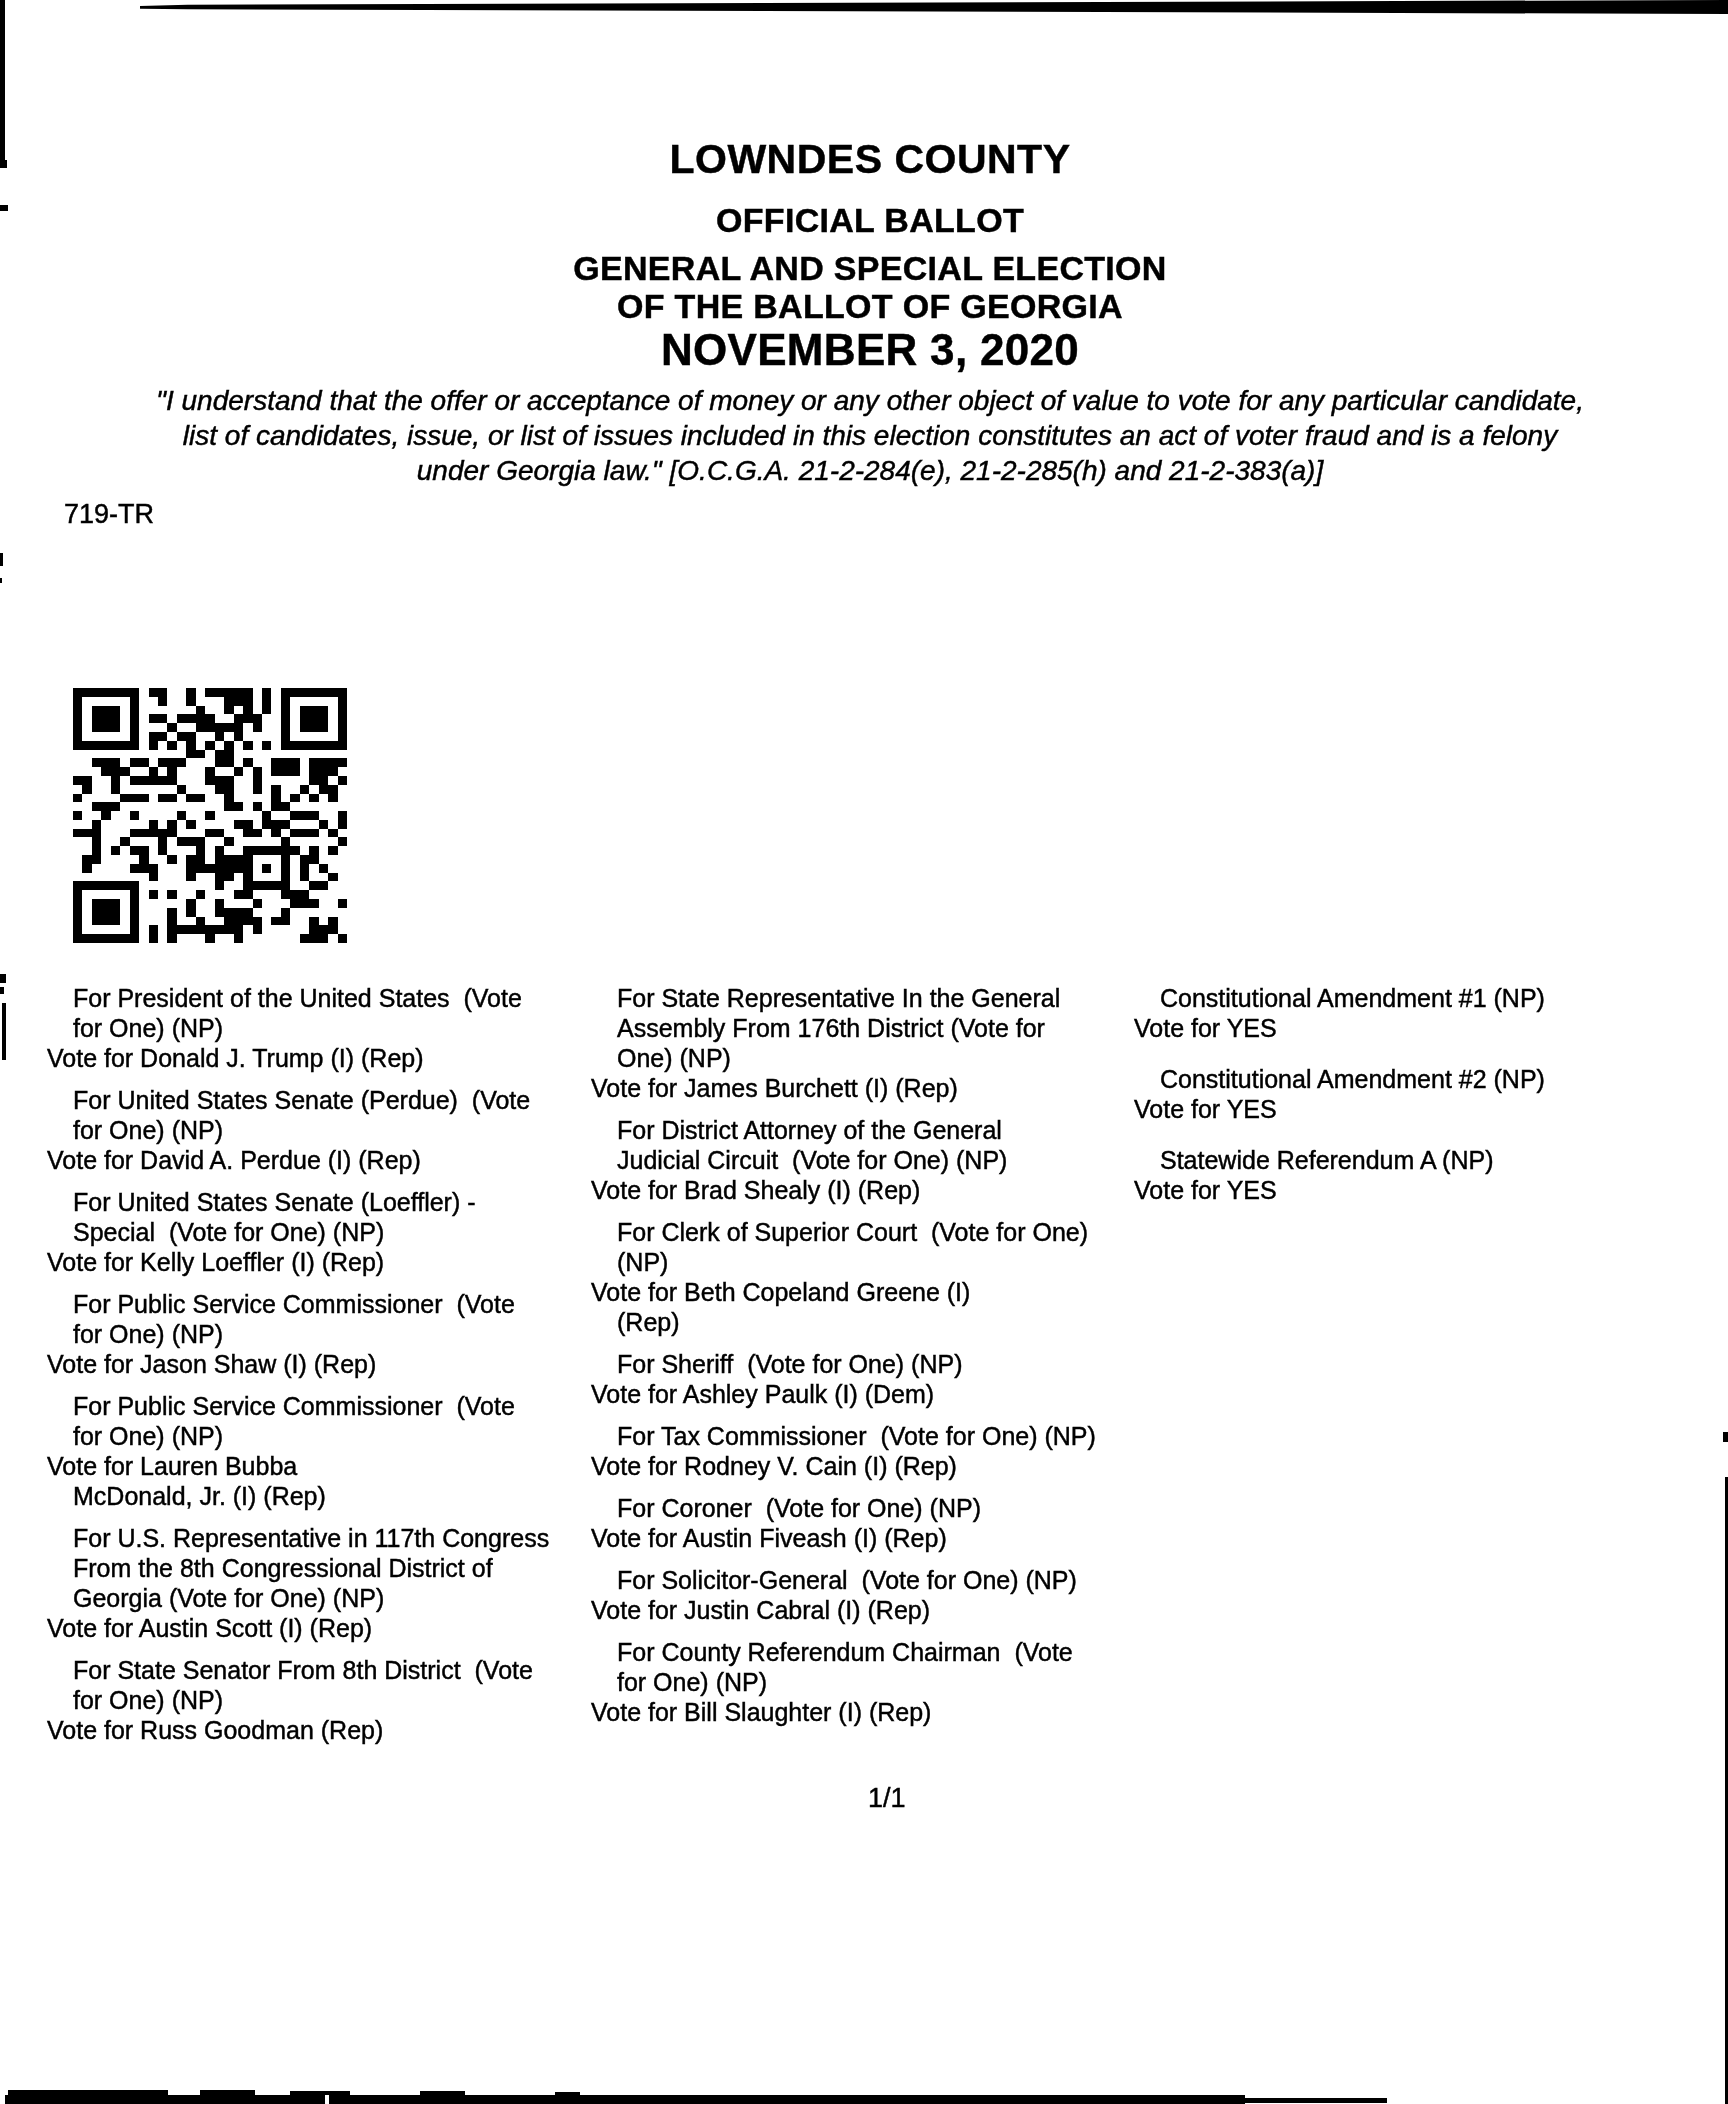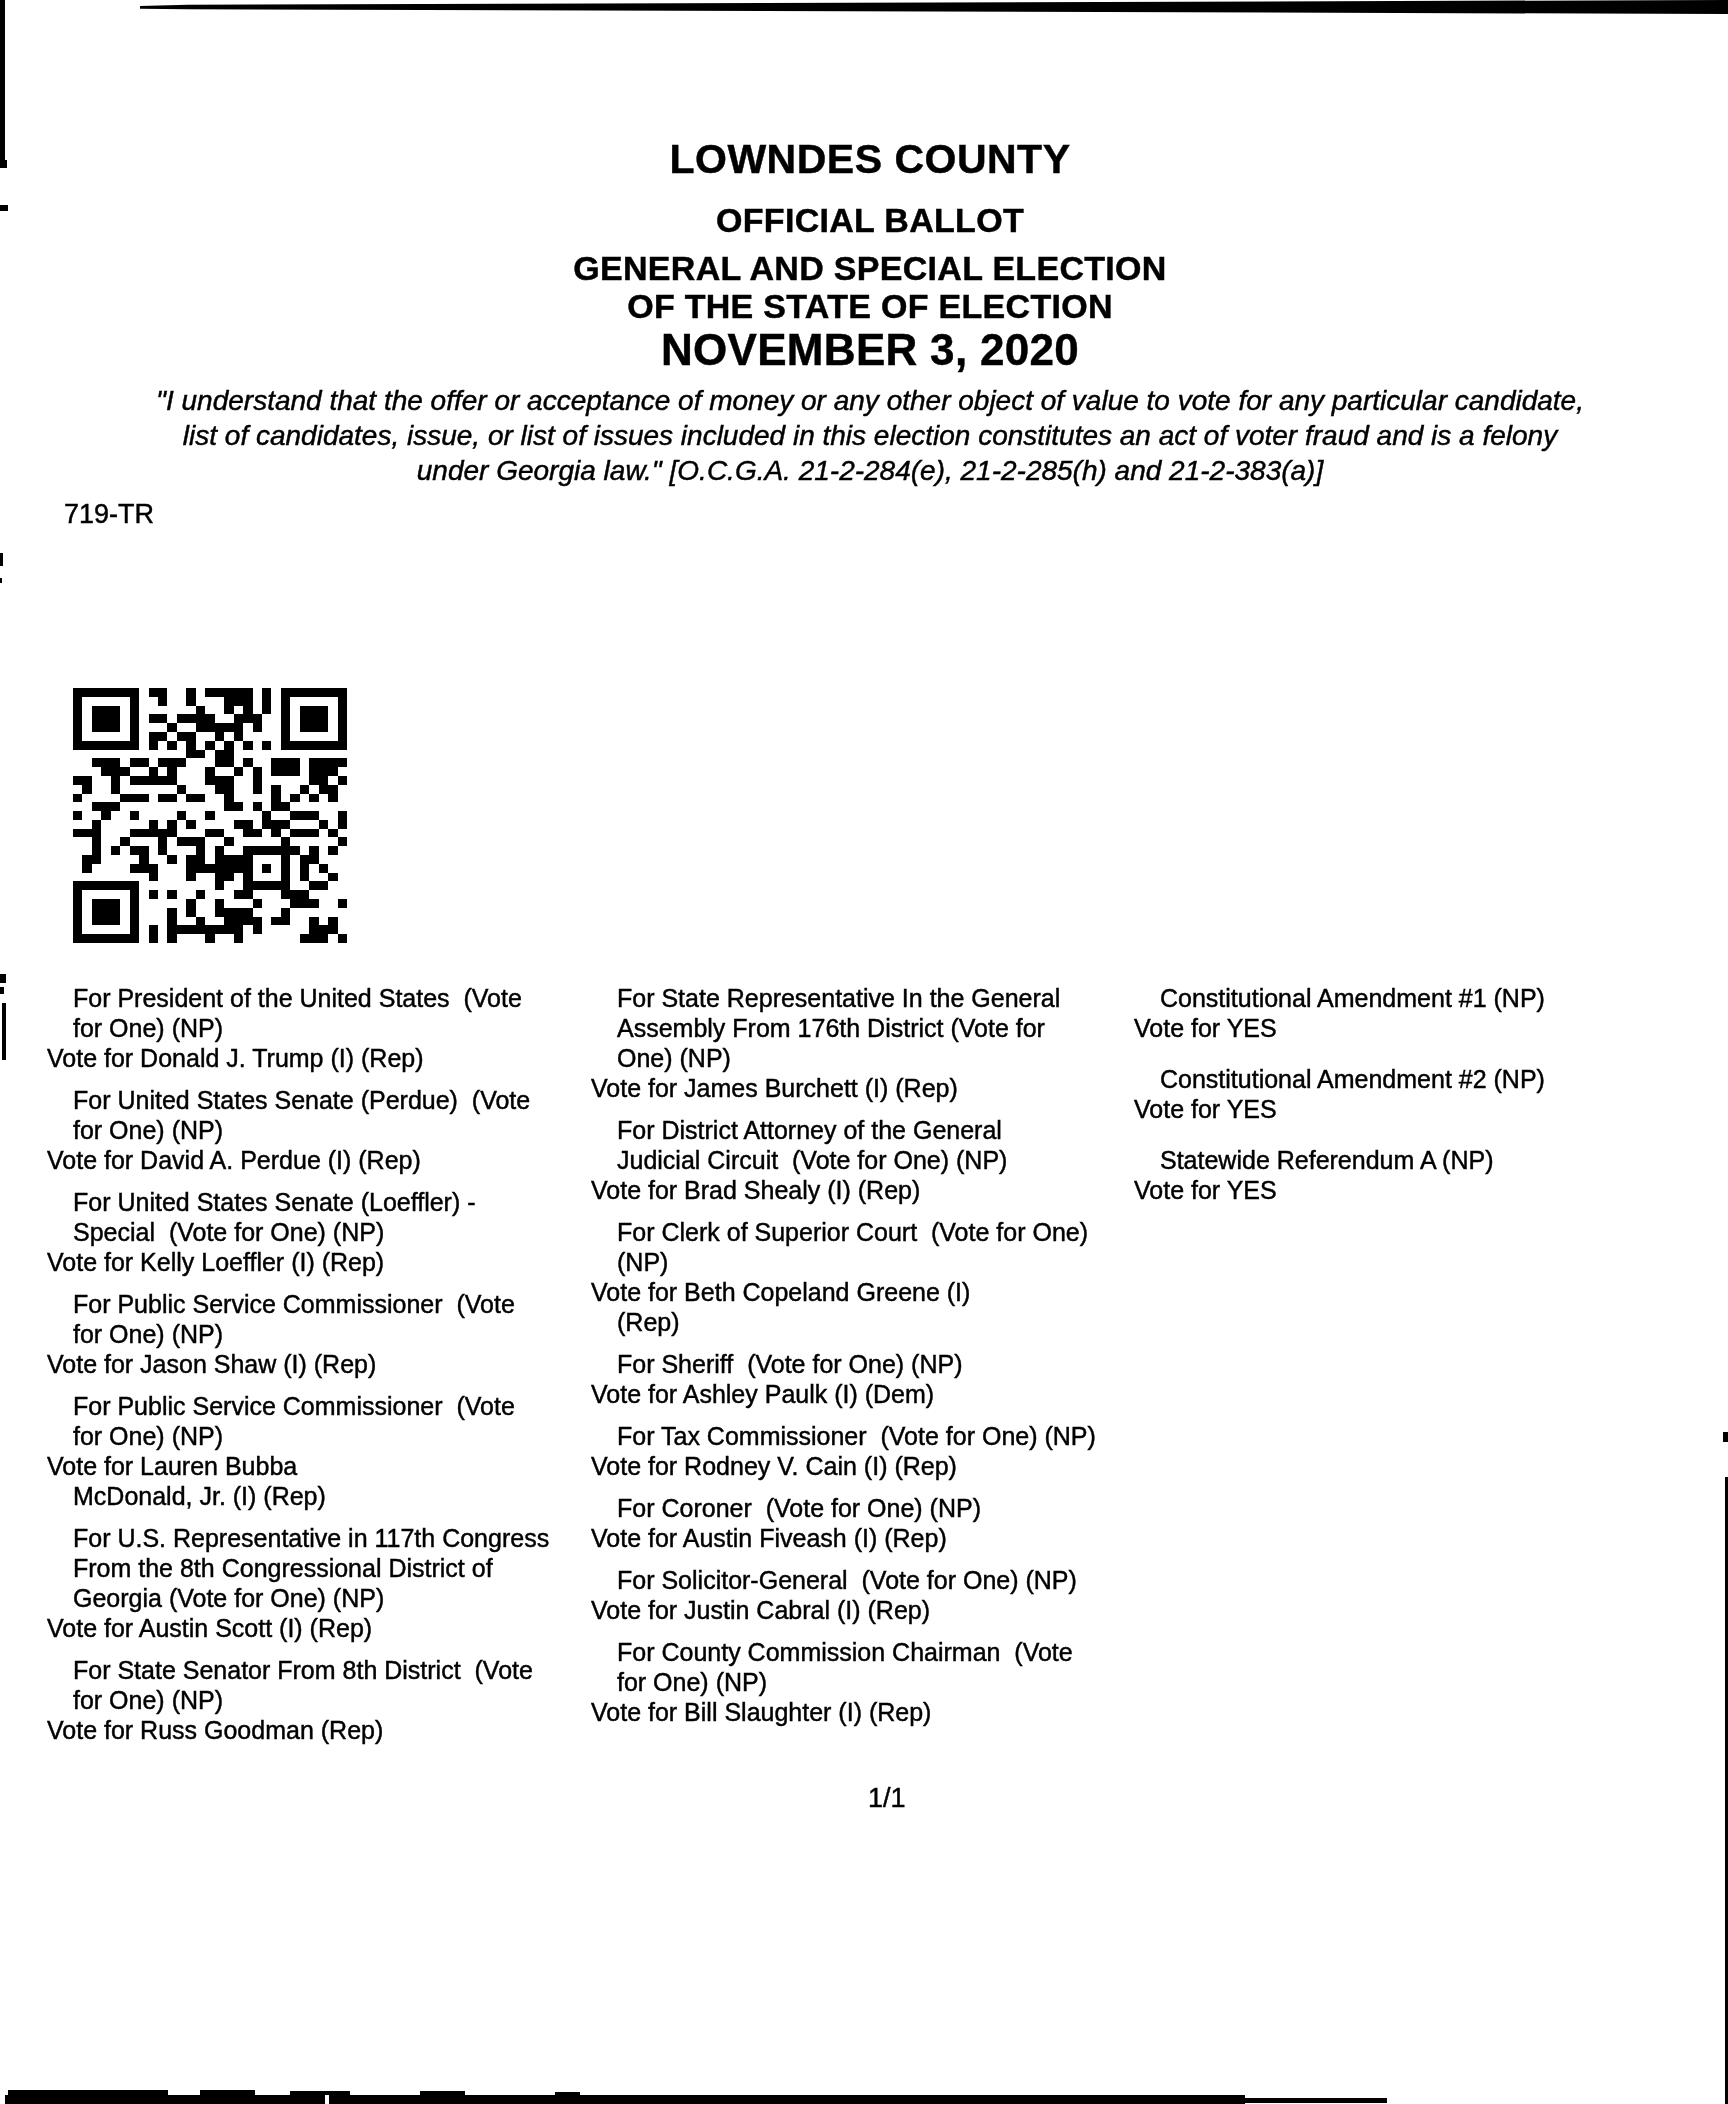--- a/index.html
+++ b/index.html
@@ -75,21 +75,21 @@
   <div class="art art-b-d1"></div>
   <div class="art art-b-d2"></div>
   <div class="art art-b-d3"></div>
   <div class="art art-b-d4"></div>
   <div class="art art-b-d5"></div>
   <div class="art-white art-b-notch"></div>
 
   <div class="centerband h-county">LOWNDES COUNTY</div>
   <div class="centerband h-ballot">OFFICIAL BALLOT</div>
   <div class="centerband h-line1">GENERAL AND SPECIAL ELECTION</div>
-  <div class="centerband h-line2">OF THE STATE OF ELECTION</div>
+  <div class="centerband h-line2">OF THE BALLOT OF GEORGIA</div>
   <div class="centerband h-date">NOVEMBER 3, 2020</div>
 
   <div class="centerband disclaimer">"I understand that the offer or acceptance of money or any other object of value to vote for any particular candidate,
 list of candidates, issue, or list of issues included in this election constitutes an act of voter fraud and is a felony
 under Georgia law." [O.C.G.A. 21-2-284(e), 21-2-285(h) and 21-2-383(a)]</div>
 
   <div class="ballot-code">719-TR</div>
 
   <svg class="qr" viewBox="0 0 29 29" preserveAspectRatio="none" shape-rendering="crispEdges" fill="#000">
       <rect x="0" y="0" width="1" height="1"></rect>
@@ -550,21 +550,21 @@
     </div>
     <div class="contest">
       <div class="contest-title">For Coroner  (Vote for One) (NP)</div>
       <div class="contest-vote">Vote for Austin Fiveash (I) (Rep)</div>
     </div>
     <div class="contest">
       <div class="contest-title">For Solicitor-General  (Vote for One) (NP)</div>
       <div class="contest-vote">Vote for Justin Cabral (I) (Rep)</div>
     </div>
     <div class="contest">
-      <div class="contest-title">For County Commission Chairman  (Vote
+      <div class="contest-title">For County Referendum Chairman  (Vote
 for One) (NP)</div>
       <div class="contest-vote">Vote for Bill Slaughter (I) (Rep)</div>
     </div>
   </div>
 
   <div class="col col3">
     <div class="contest">
       <div class="contest-title">Constitutional Amendment #1 (NP)</div>
       <div class="contest-vote">Vote for YES</div>
     </div>

